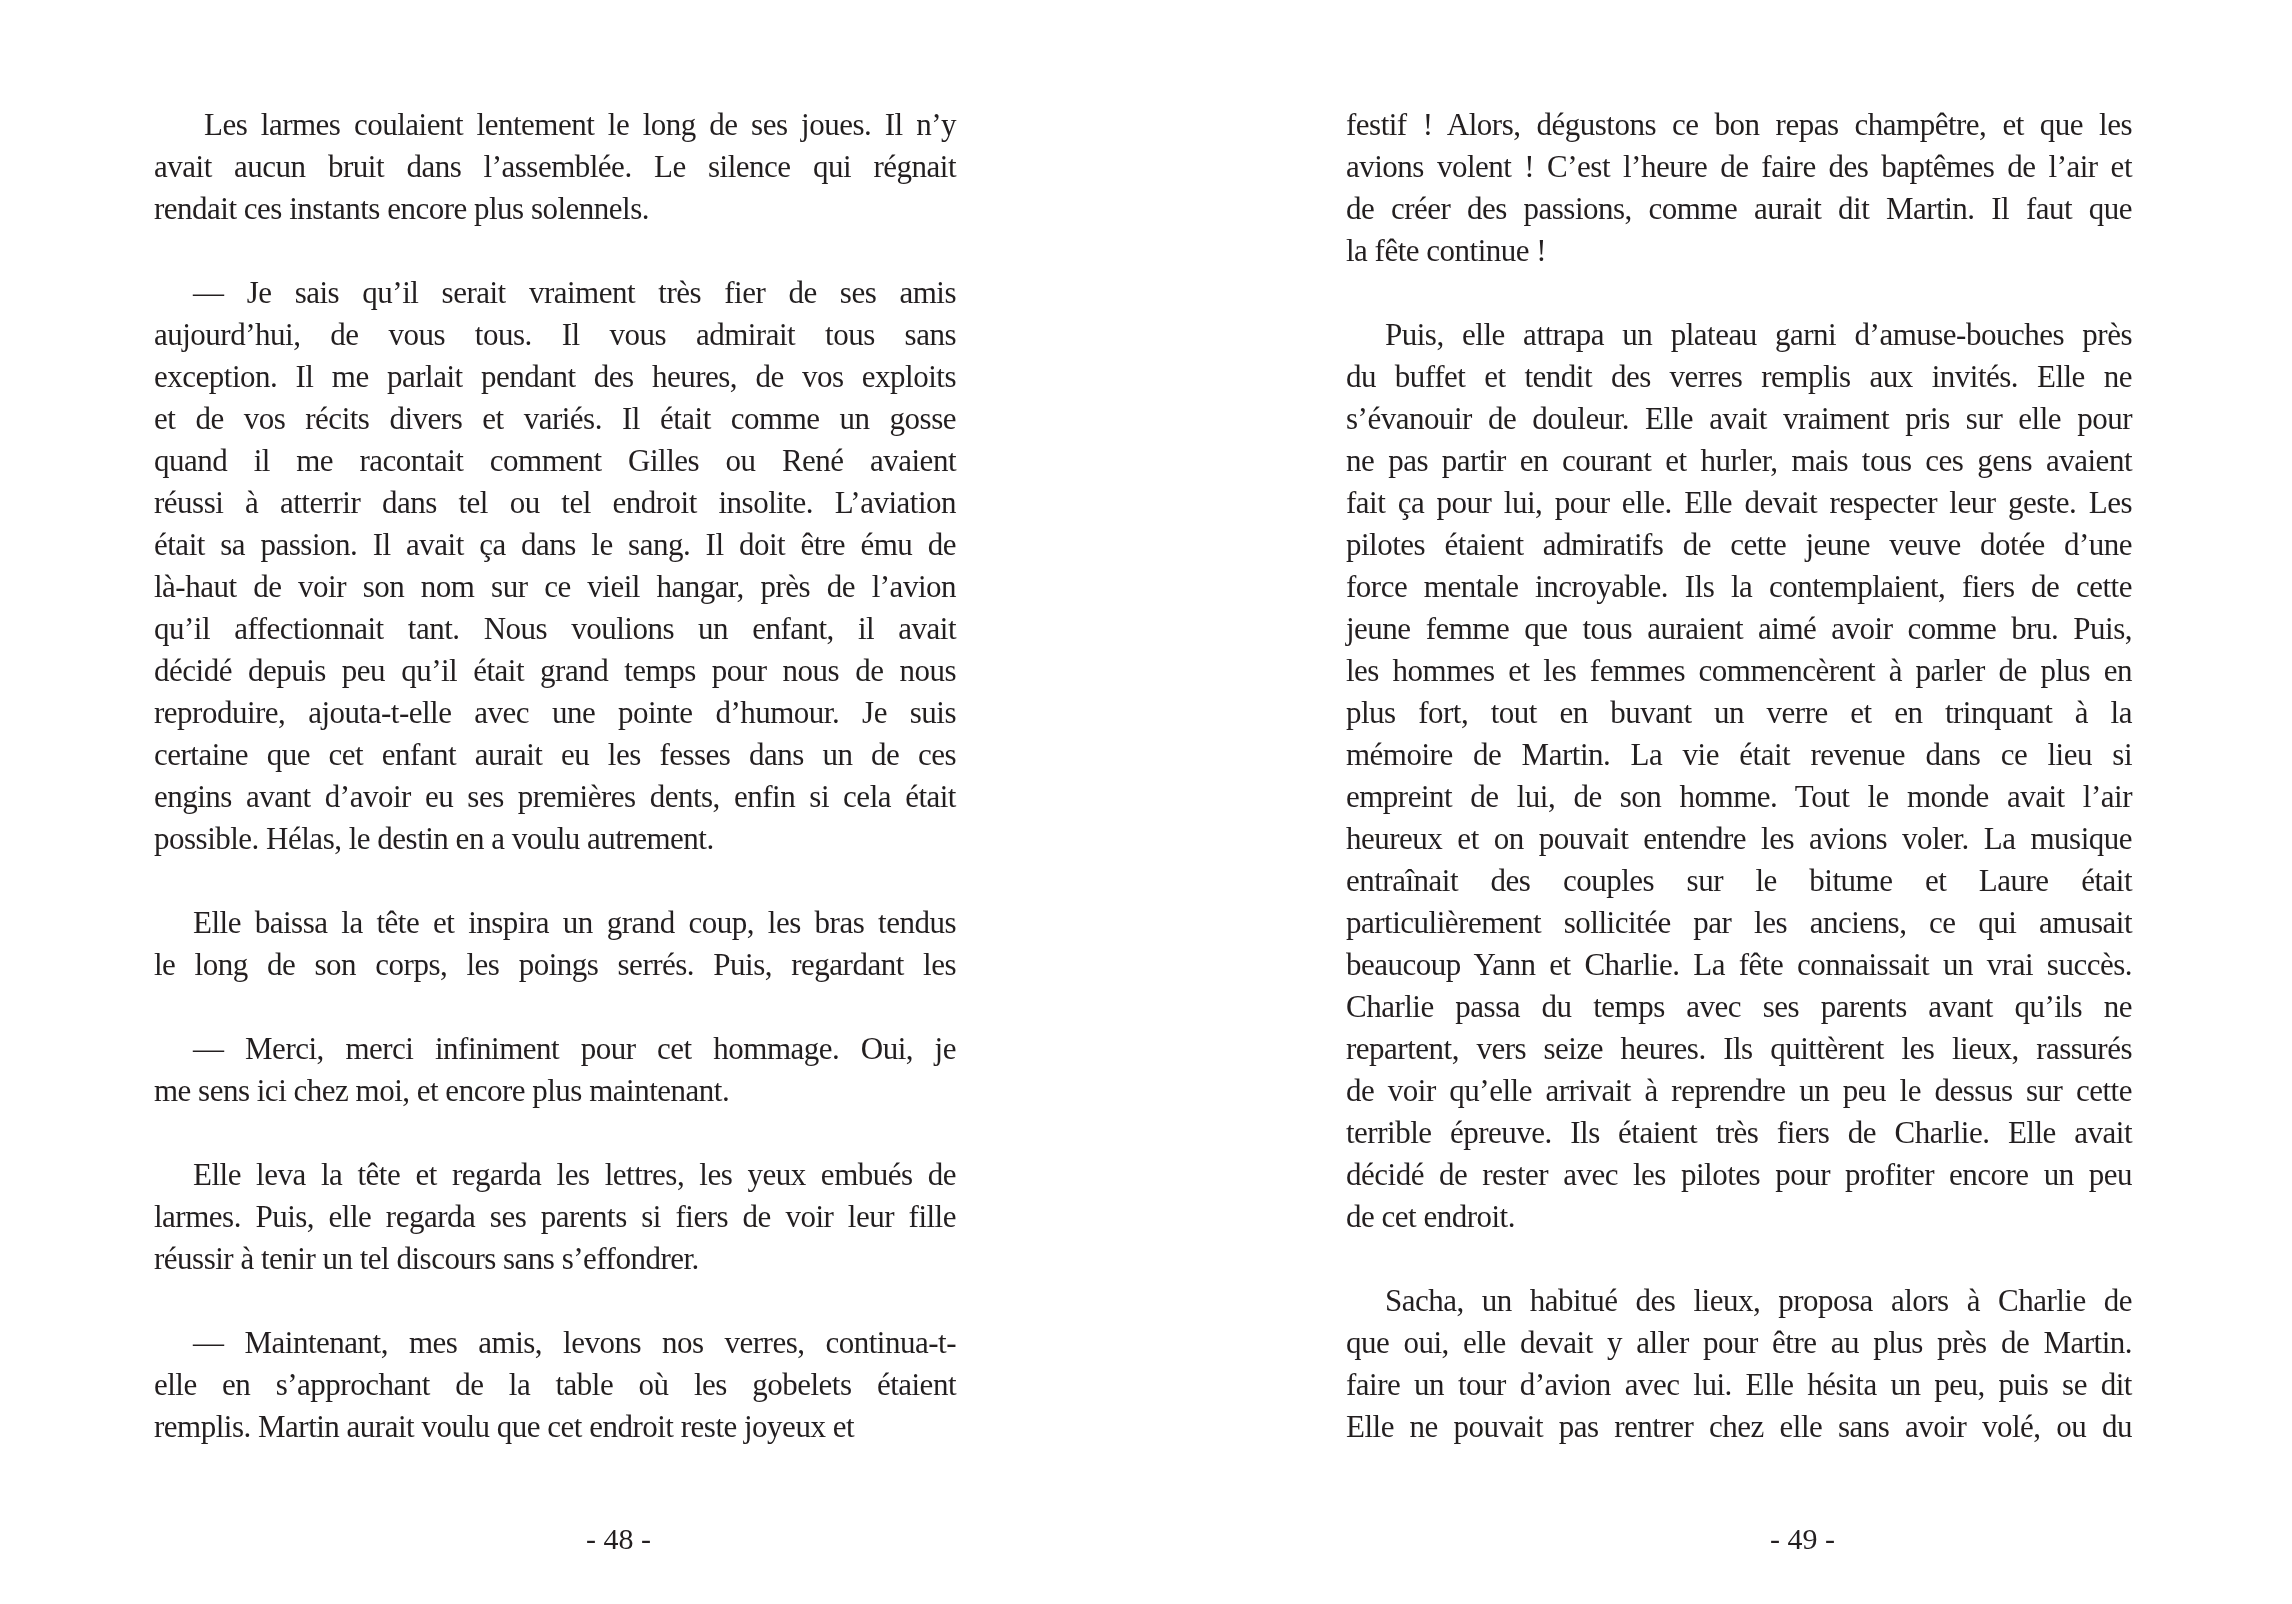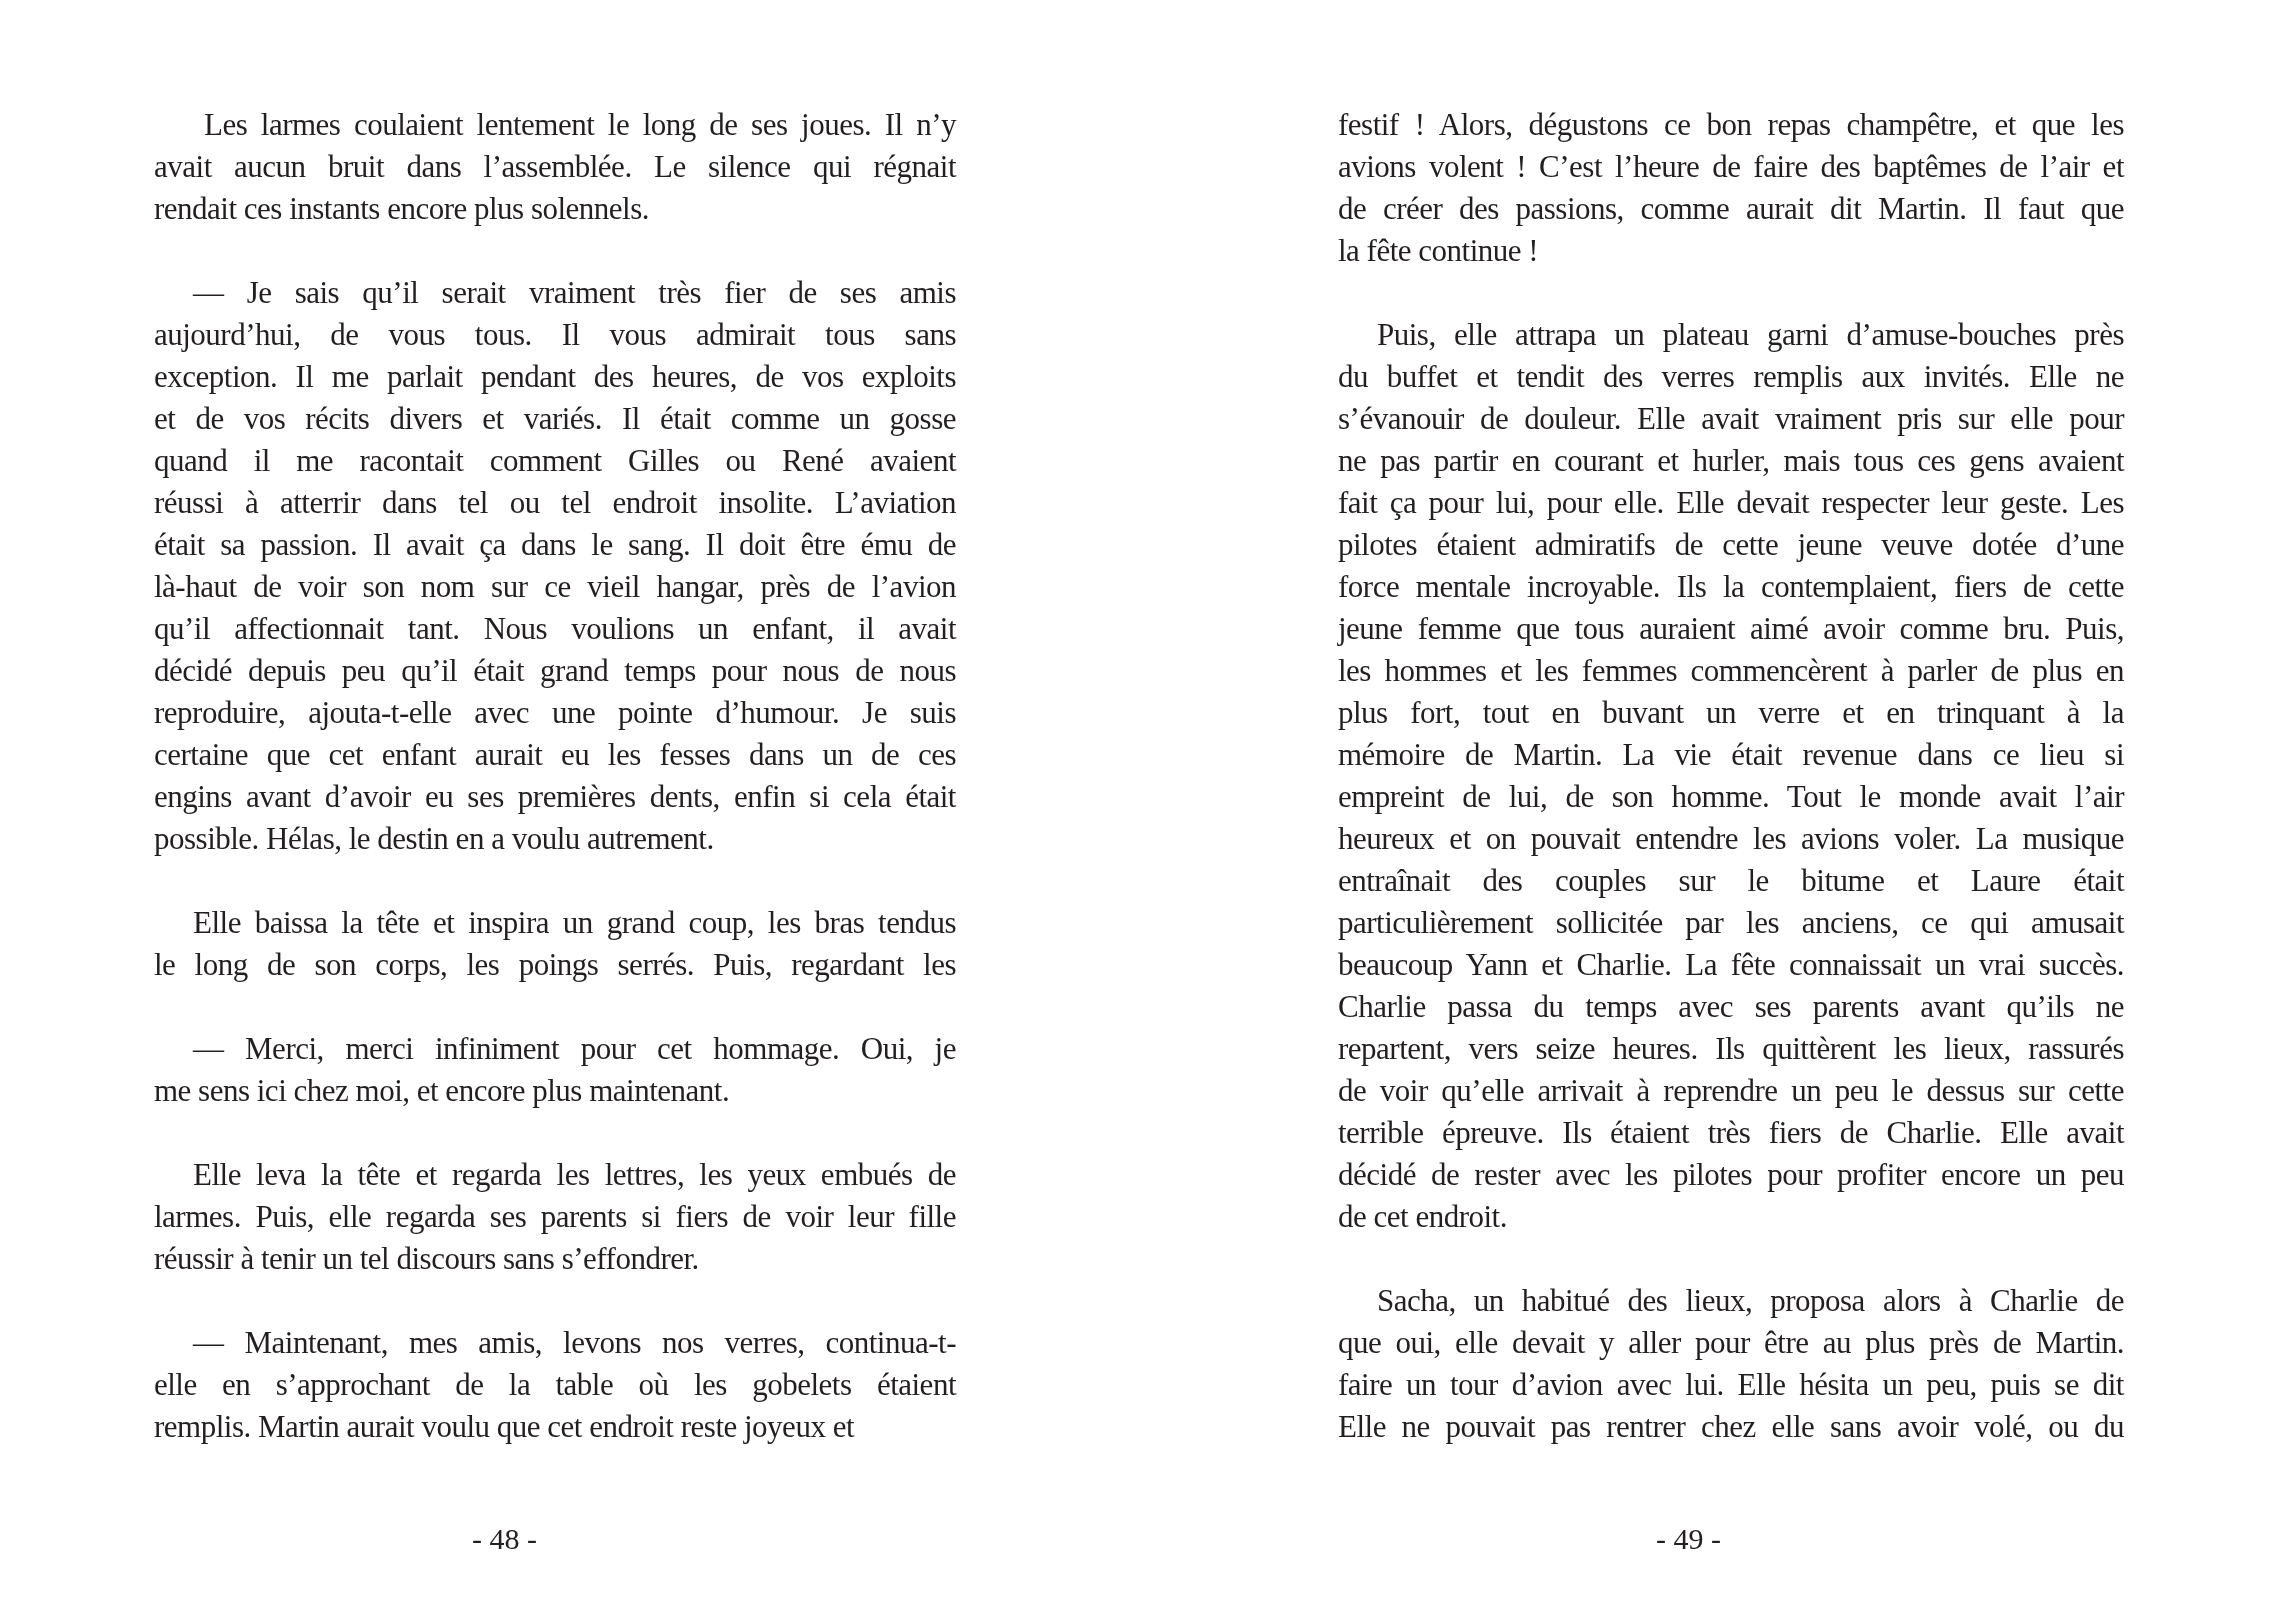--- a/index.html
+++ b/index.html
@@ -30,42 +30,42 @@
     .page-right { left: 1146px; width: 1146px; }
 
     .text-block {
       position: absolute;
       top: 104px;
       font-size: 31px;
       line-height: 42px;
       letter-spacing: -0.5px;
     }
     .page-left .text-block { left: 154px; width: 802px; }
-    .page-right .text-block { left: 192px; width: 786px; }
+    .page-right .text-block { left: 200px; width: 786px; }
 
     .line {
       display: block;
       height: 42px;
       white-space: nowrap;
       text-align: justify;
       text-align-last: justify;
     }
     .line.last {
       text-align-last: left;
     }
     .line.indent { padding-left: 39px; }
     .line.indent-first { padding-left: 50px; }
     .line.blank { height: 42px; }
 
     .page-number {
       position: absolute;
       top: 1521px;
       font-size: 30px;
       line-height: 36px;
-      text-align: left;
+      text-align: right;
       width: 179px;
       letter-spacing: 0;
     }
     .page-left .page-number { left: 472px; }
     .page-right .page-number { left: 510px; }
   </style>
 </head>
 <body>
 
 <div class="spread">

